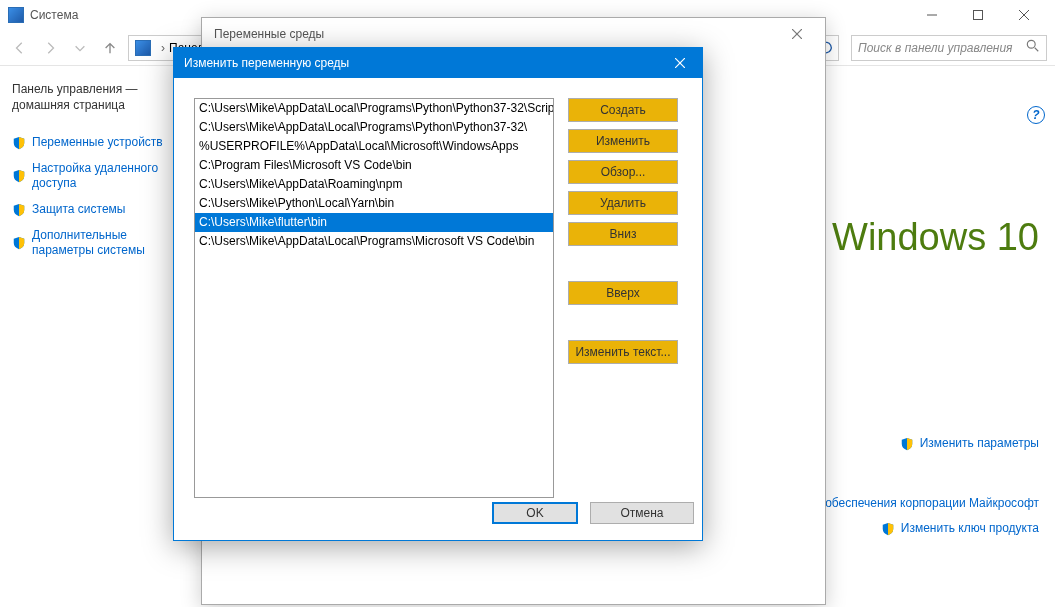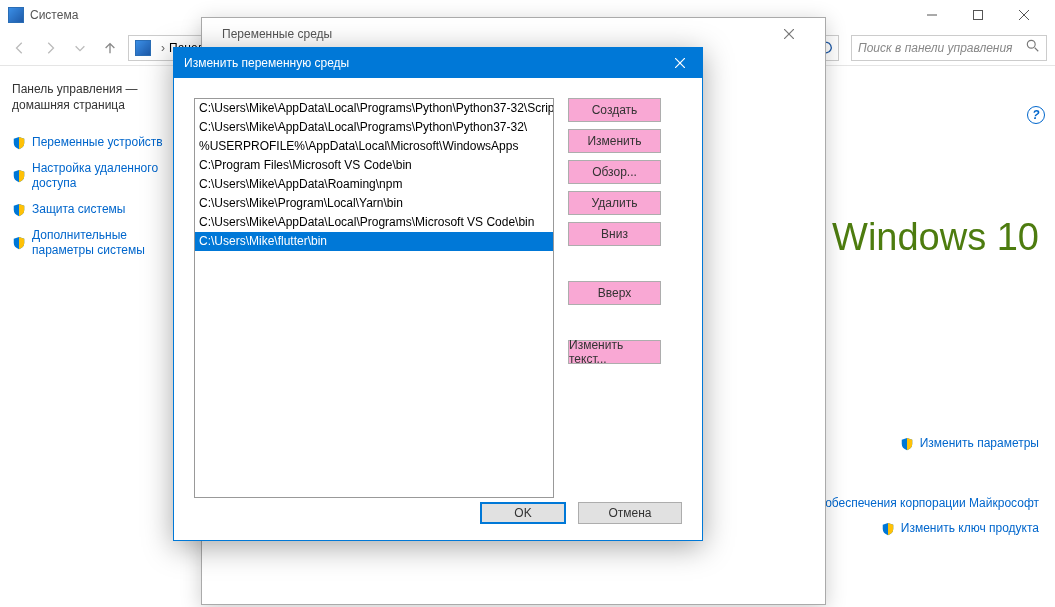--- a/index.html
+++ b/index.html
@@ -43,39 +43,39 @@
 .partial-text { position: absolute; left: 540px; top: 150px; color: #333; }
 .partial-text2 { position: absolute; left: 540px; top: 470px; color: #333; }
 .partial-del { position: absolute; left: 530px; top: 255px; }
 .partial-del2 { position: absolute; left: 530px; top: 505px; }
 .partial-scroll { position: absolute; left: 604px; top: 326px; width: 16px; height: 150px; background: #f0f0f0; border: 1px solid #ddd; }
 .partial-scroll .thumb { width: 100%; height: 60px; background: #ccc; }
 .sys-box { position: absolute; left: 8px; top: 85px; width: 590px; height: 420px; border: 1px solid #ddd; }
 
 
 .dialog1 { position: absolute; left: 201px; top: 17px; width: 625px; height: 588px; background: #fff; border: 1px solid #aaa; box-shadow: 0 4px 20px rgba(0,0,0,0.2); }
-.dlg-titlebar { height: 32px; display: flex; align-items: center; padding: 0 20px; background: #fff; color: #555; }
+.dlg-titlebar { height: 32px; display: flex; align-items: center; padding: 0 12px; background: #fff; color: #555; }
 .dlg-titlebar .title { flex: 1; }
 .dlg-close { width: 32px; height: 24px; display: flex; align-items: center; justify-content: center; color: #777; }
 .d1-btn { width: 80px; height: 24px; border: 1px solid #adadad; background: #e1e1e1; display: inline-flex; align-items: center; justify-content: center; margin-left: 8px; color: #333; }
 
 
 .dialog2 { position: absolute; left: 173px; top: 47px; width: 530px; height: 494px; background: #fff; border: 1px solid #0078d7; box-shadow: 0 6px 28px rgba(0,0,0,0.35); }
 .dlg2-titlebar { height: 30px; display: flex; align-items: center; padding: 0 10px; background: #0078d7; color: #fff; }
 .dlg2-titlebar .title { flex: 1; font-size: 12px; }
 .dlg2-close { width: 44px; height: 30px; display: flex; align-items: center; justify-content: center; color: #fff; margin-right: -10px; }
 .dlg2-close svg { width: 10px; height: 10px; }
 .d2-body { padding: 20px; display: flex; gap: 14px; }
 .paths-list { width: 360px; height: 400px; border: 1px solid #999; background: #fff; overflow: hidden; }
 .path-row { height: 19px; line-height: 19px; padding: 0 4px; white-space: nowrap; overflow: hidden; }
 .path-row.selected { background: #0078d7; color: #fff; }
 .d2-btns { display: flex; flex-direction: column; gap: 7px; }
-.d2-btn { width: 93px; height: 24px; border: 1px solid #adadad; background: #f9a8d4; display: flex; align-items: center; justify-content: center; color: #333; }
+.d2-btn { width: 110px; height: 24px; border: 1px solid #adadad; background: #eab308; display: flex; align-items: center; justify-content: center; color: #333; }
 .d2-btn.gap { margin-top: 28px; }
-.d2-footer { position: absolute; bottom: 16px; right: 20px; display: flex; gap: 12px; }
+.d2-footer { position: absolute; bottom: 16px; right: 8px; display: flex; gap: 12px; }
 .d2-footer .ok-btn { width: 86px; height: 22px; border: 2px solid #0078d7; background: #e1e1e1; display: flex; align-items: center; justify-content: center; color: #333; }
 .d2-footer .cancel-btn { width: 104px; height: 22px; border: 1px solid #adadad; background: #e1e1e1; display: flex; align-items: center; justify-content: center; color: #333; }
 </style>
 </head>
 <body>
 
 <div class="main-window">
   <div class="titlebar">
     <div class="title-icon"></div>
     <div class="titlebar-title">Система</div>
@@ -237,23 +237,23 @@
         </svg>
       </div>
   </div>
   <div class="d2-body">
     <div class="paths-list" id="paths-list">
         <div class="path-row">C:\Users\Mike\AppData\Local\Programs\Python\Python37-32\Scripts\</div>
         <div class="path-row">C:\Users\Mike\AppData\Local\Programs\Python\Python37-32\</div>
         <div class="path-row">%USERPROFILE%\AppData\Local\Microsoft\WindowsApps</div>
         <div class="path-row">C:\Program Files\Microsoft VS Code\bin</div>
         <div class="path-row">C:\Users\Mike\AppData\Roaming\npm</div>
-        <div class="path-row">C:\Users\Mike\Program\Local\Yarn\bin</div>
+        <div class="path-row">C:\Users\Mike\Python\Local\Yarn\bin</div>
+        <div class="path-row selected">C:\Users\Mike\flutter\bin</div>
         <div class="path-row">C:\Users\Mike\AppData\Local\Programs\Microsoft VS Code\bin</div>
-        <div class="path-row selected">C:\Users\Mike\flutter\bin</div>
       </div>
     <div class="d2-btns">
       <div class="d2-btn">Создать</div>
       <div class="d2-btn">Изменить</div>
       <div class="d2-btn">Обзор...</div>
       <div class="d2-btn">Удалить</div>
       <div class="d2-btn">Вниз</div>
       <div class="d2-btn gap">Вверх</div>
       <div class="d2-btn gap">Изменить текст...</div>
     </div>

